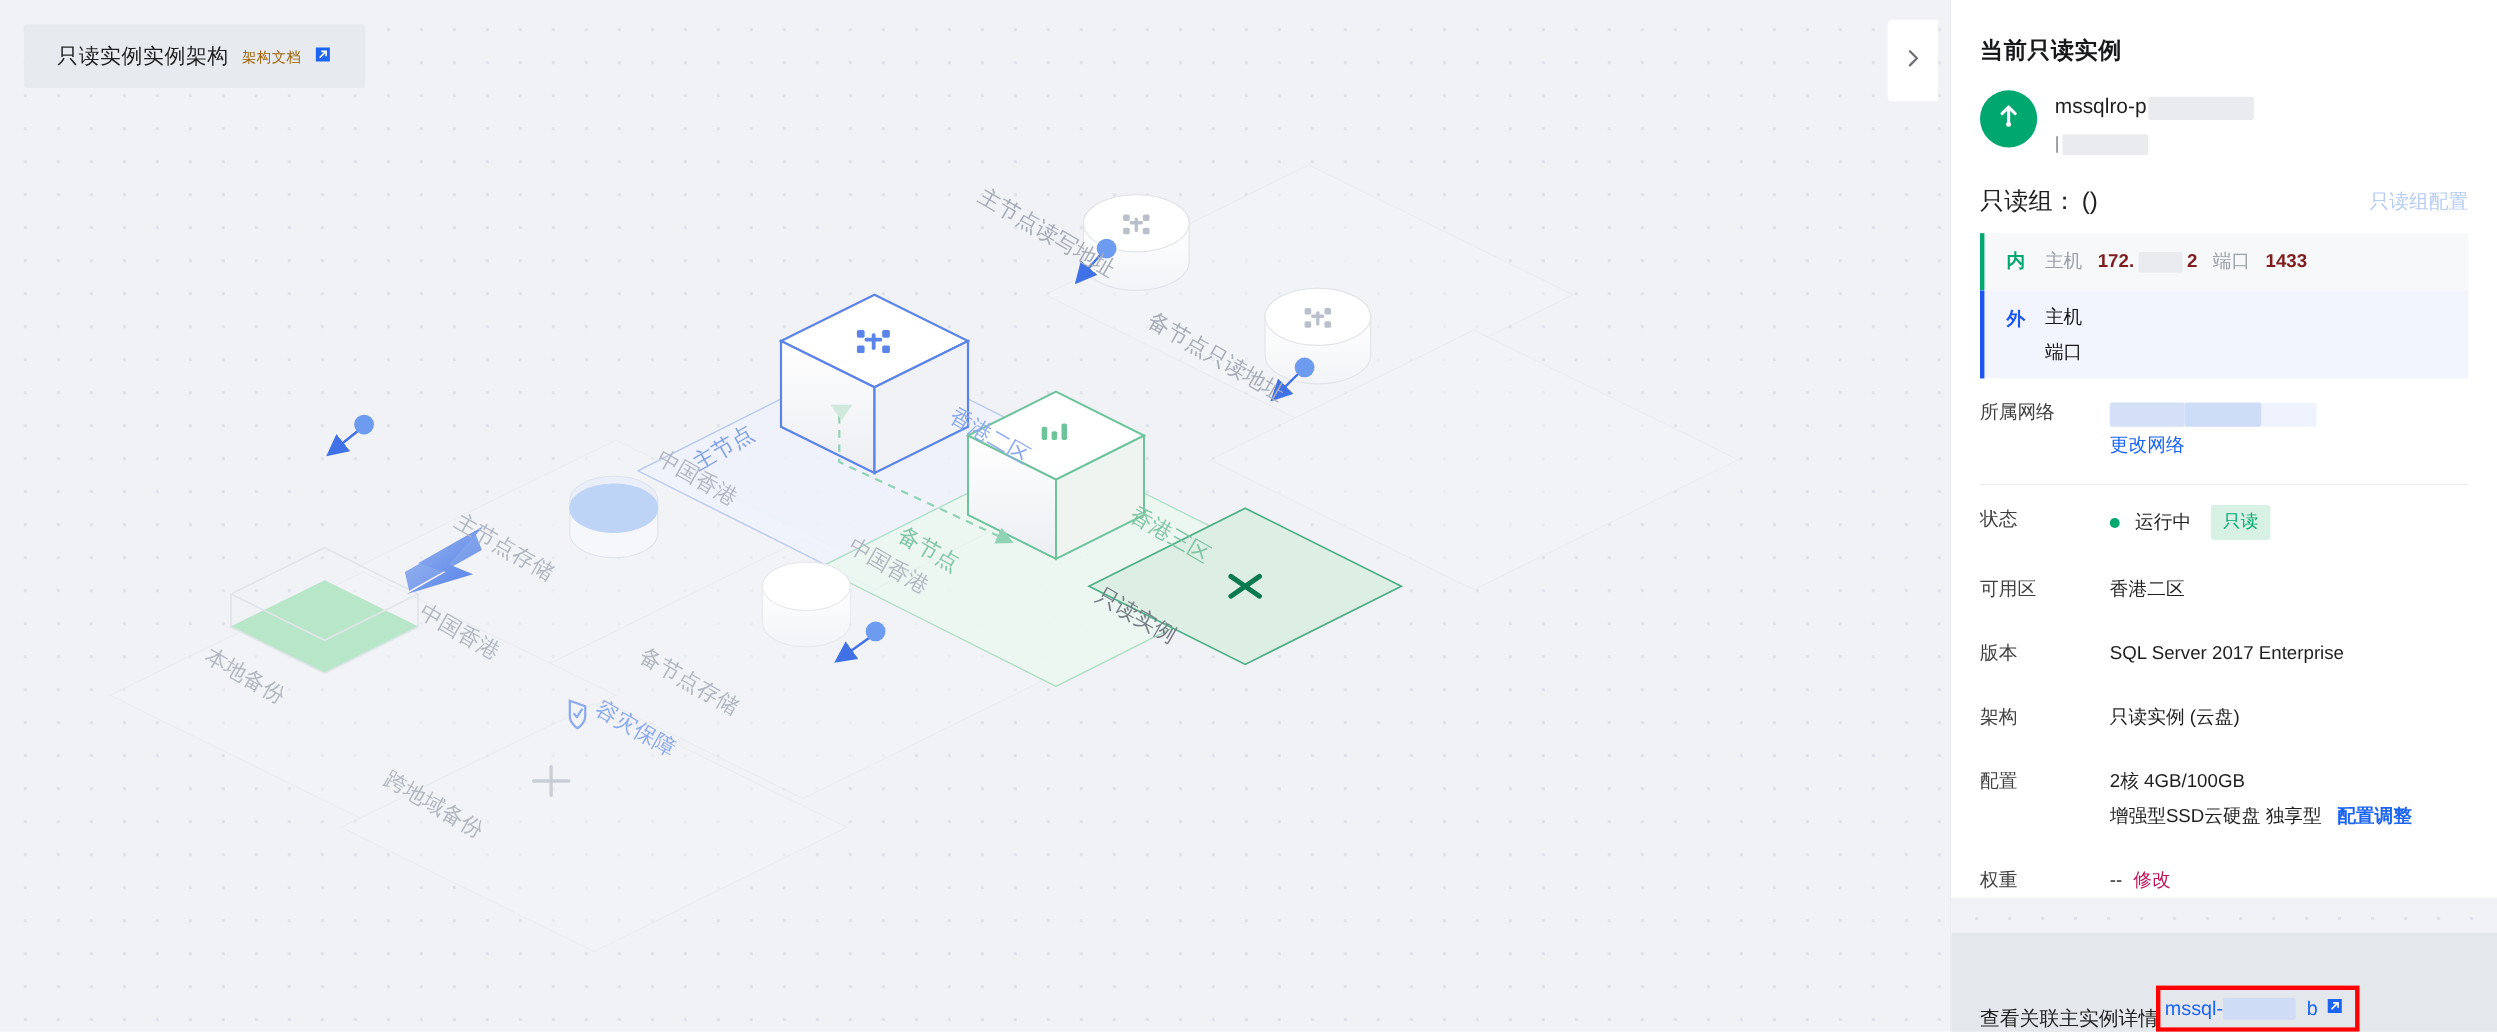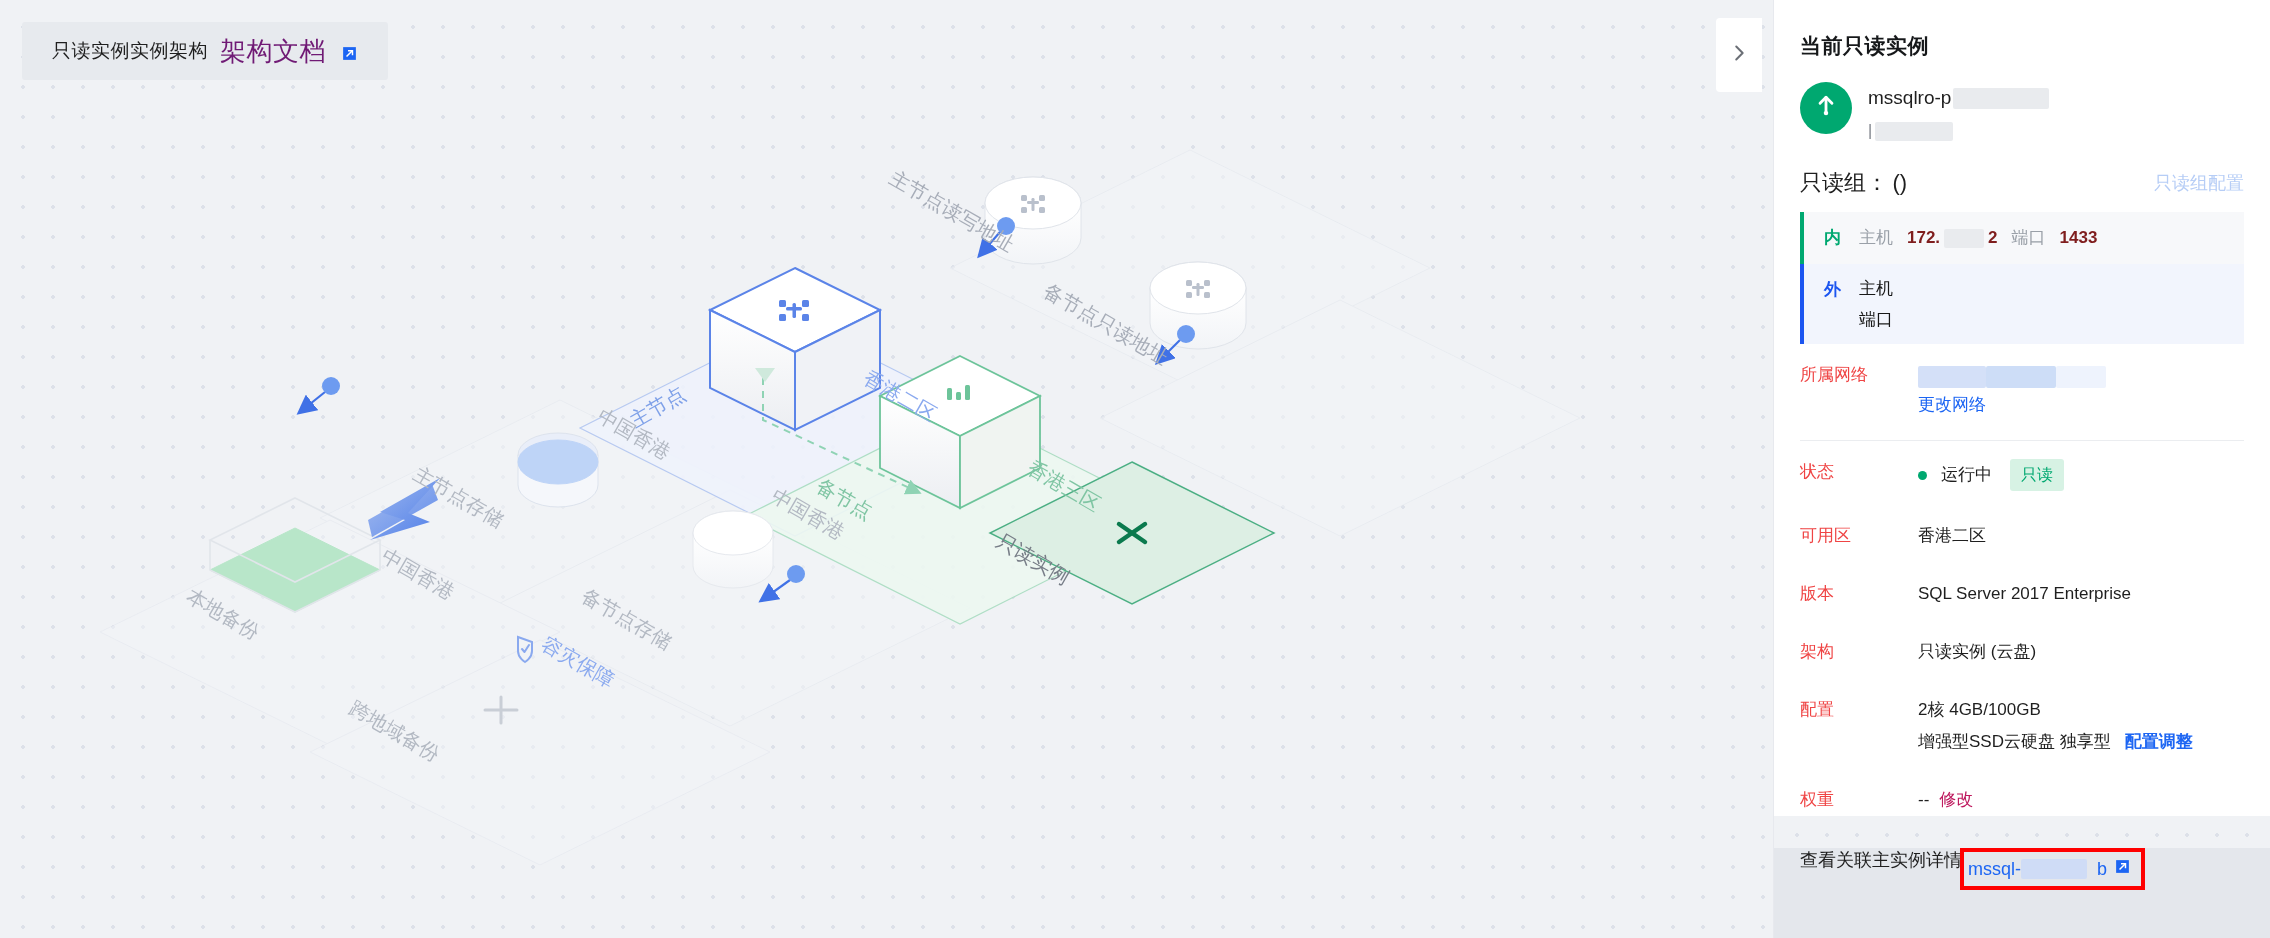--- a/index.html
+++ b/index.html
@@ -41,22 +41,22 @@
     background: #e7eaee;
     border-radius: 3px;
     z-index: 20;
   }
   .header-title {
     font-size: 19px;
     color: #1f1f1f;
     letter-spacing: .5px;
   }
   .header-link {
-    font-size: 26px;
-    color: #701a75;
+    font-size: 13px;
+    color: #a16207;
     cursor: pointer;
     letter-spacing: .5px;
   }
   .ext-icon { display: inline-block; vertical-align: -2px; margin-left: 7px; cursor: pointer; }
 
   
   .zoom-bar {
     position: absolute;
     top: 18px; left: 1518px;
     height: 52px;
@@ -178,21 +178,21 @@
   
   .details { padding: 0 26px; }
   .drow {
     display: flex;
     align-items: flex-start;
     padding: 16px 0;
     font-size: 17px;
   }
   .drow .dk {
     flex: 0 0 118px;
-    color: #ef4444;
+    color: #404040;
     line-height: 26px;
   }
   .drow .dv {
     flex: 1 1 auto;
     color: #1f1f1f;
     line-height: 26px;
     display: flex;
     flex-wrap: wrap;
     align-items: center;
     gap: 6px 10px;
@@ -237,21 +237,21 @@
     display: flex;
     align-items: center;
     position: relative;
   }
   .footer-bar {
     position: absolute;
     left: 0; right: 0; bottom: 0;
     height: 90px;
     background: #e4e7ec;
     display: flex;
-    align-items: flex-start;
+    align-items: flex-end;
     padding-left: 26px;
   }
   .footer-text { font-size: 18px; color: #1f1f1f; }
   .footer-highlight {
     border: 4px solid #ff0000;
     padding: 6px 10px 6px 4px;
     display: flex;
     align-items: center;
     gap: 0;
     margin-left: -2px;

